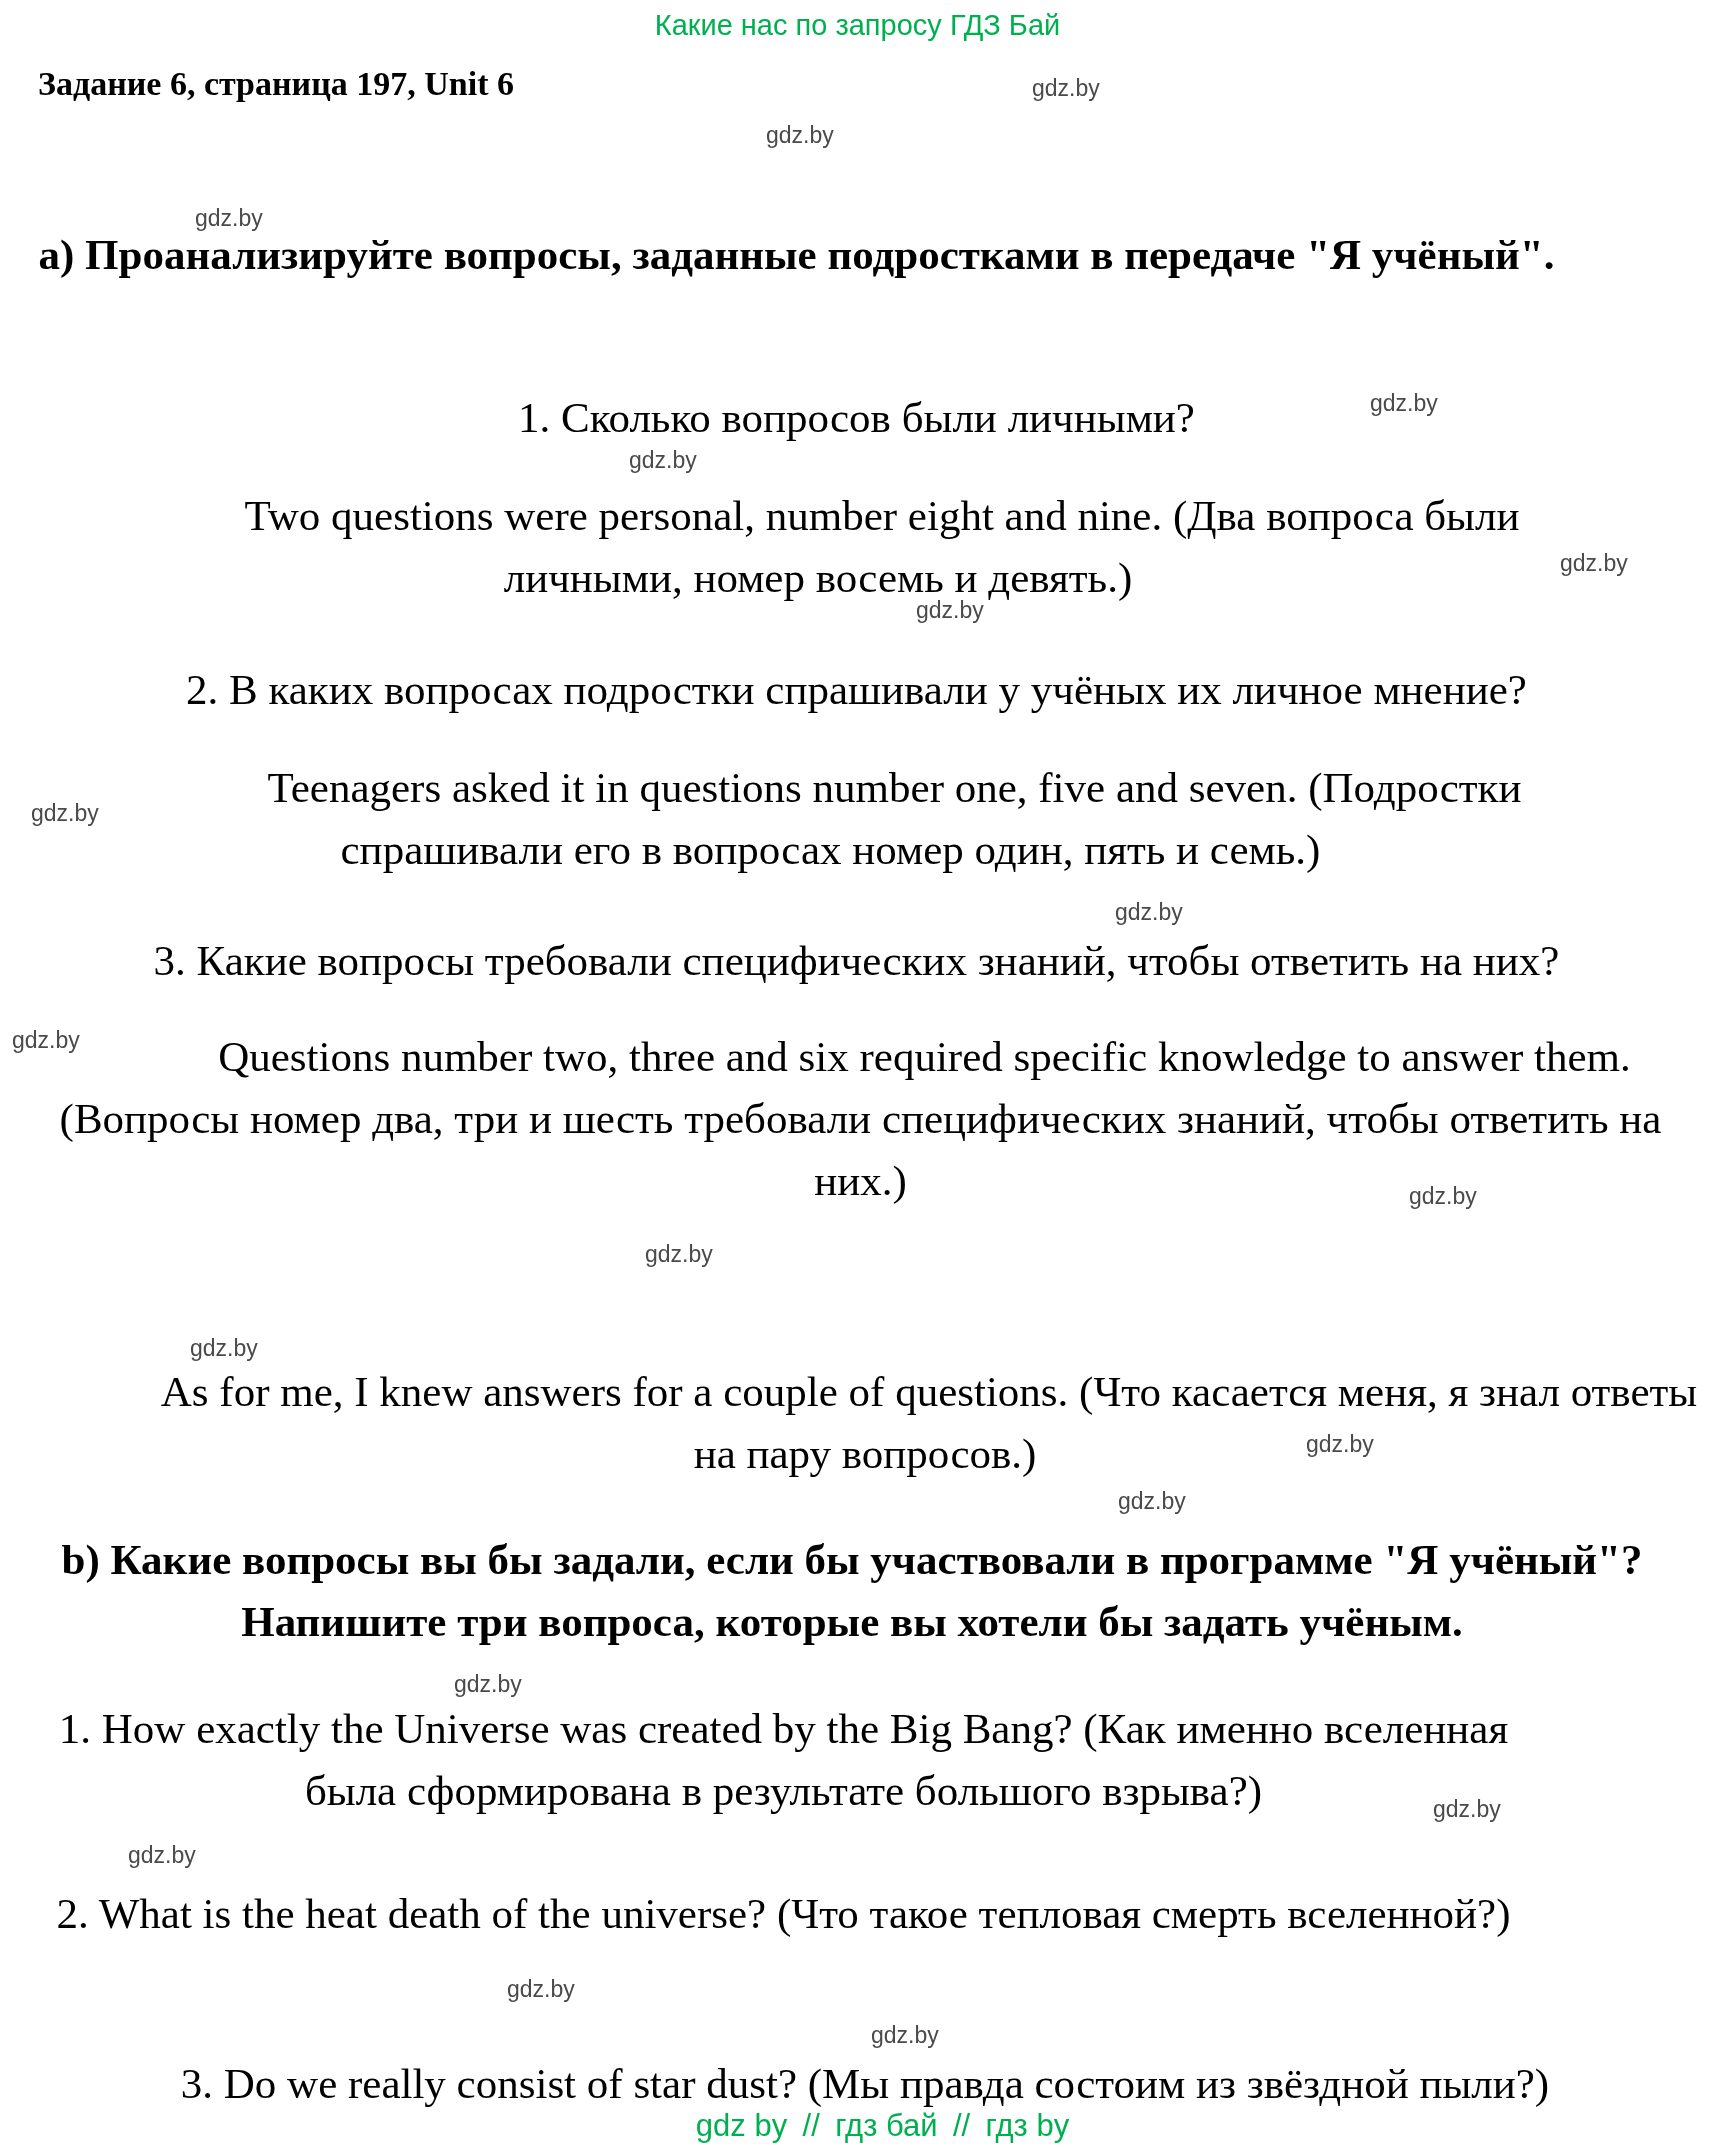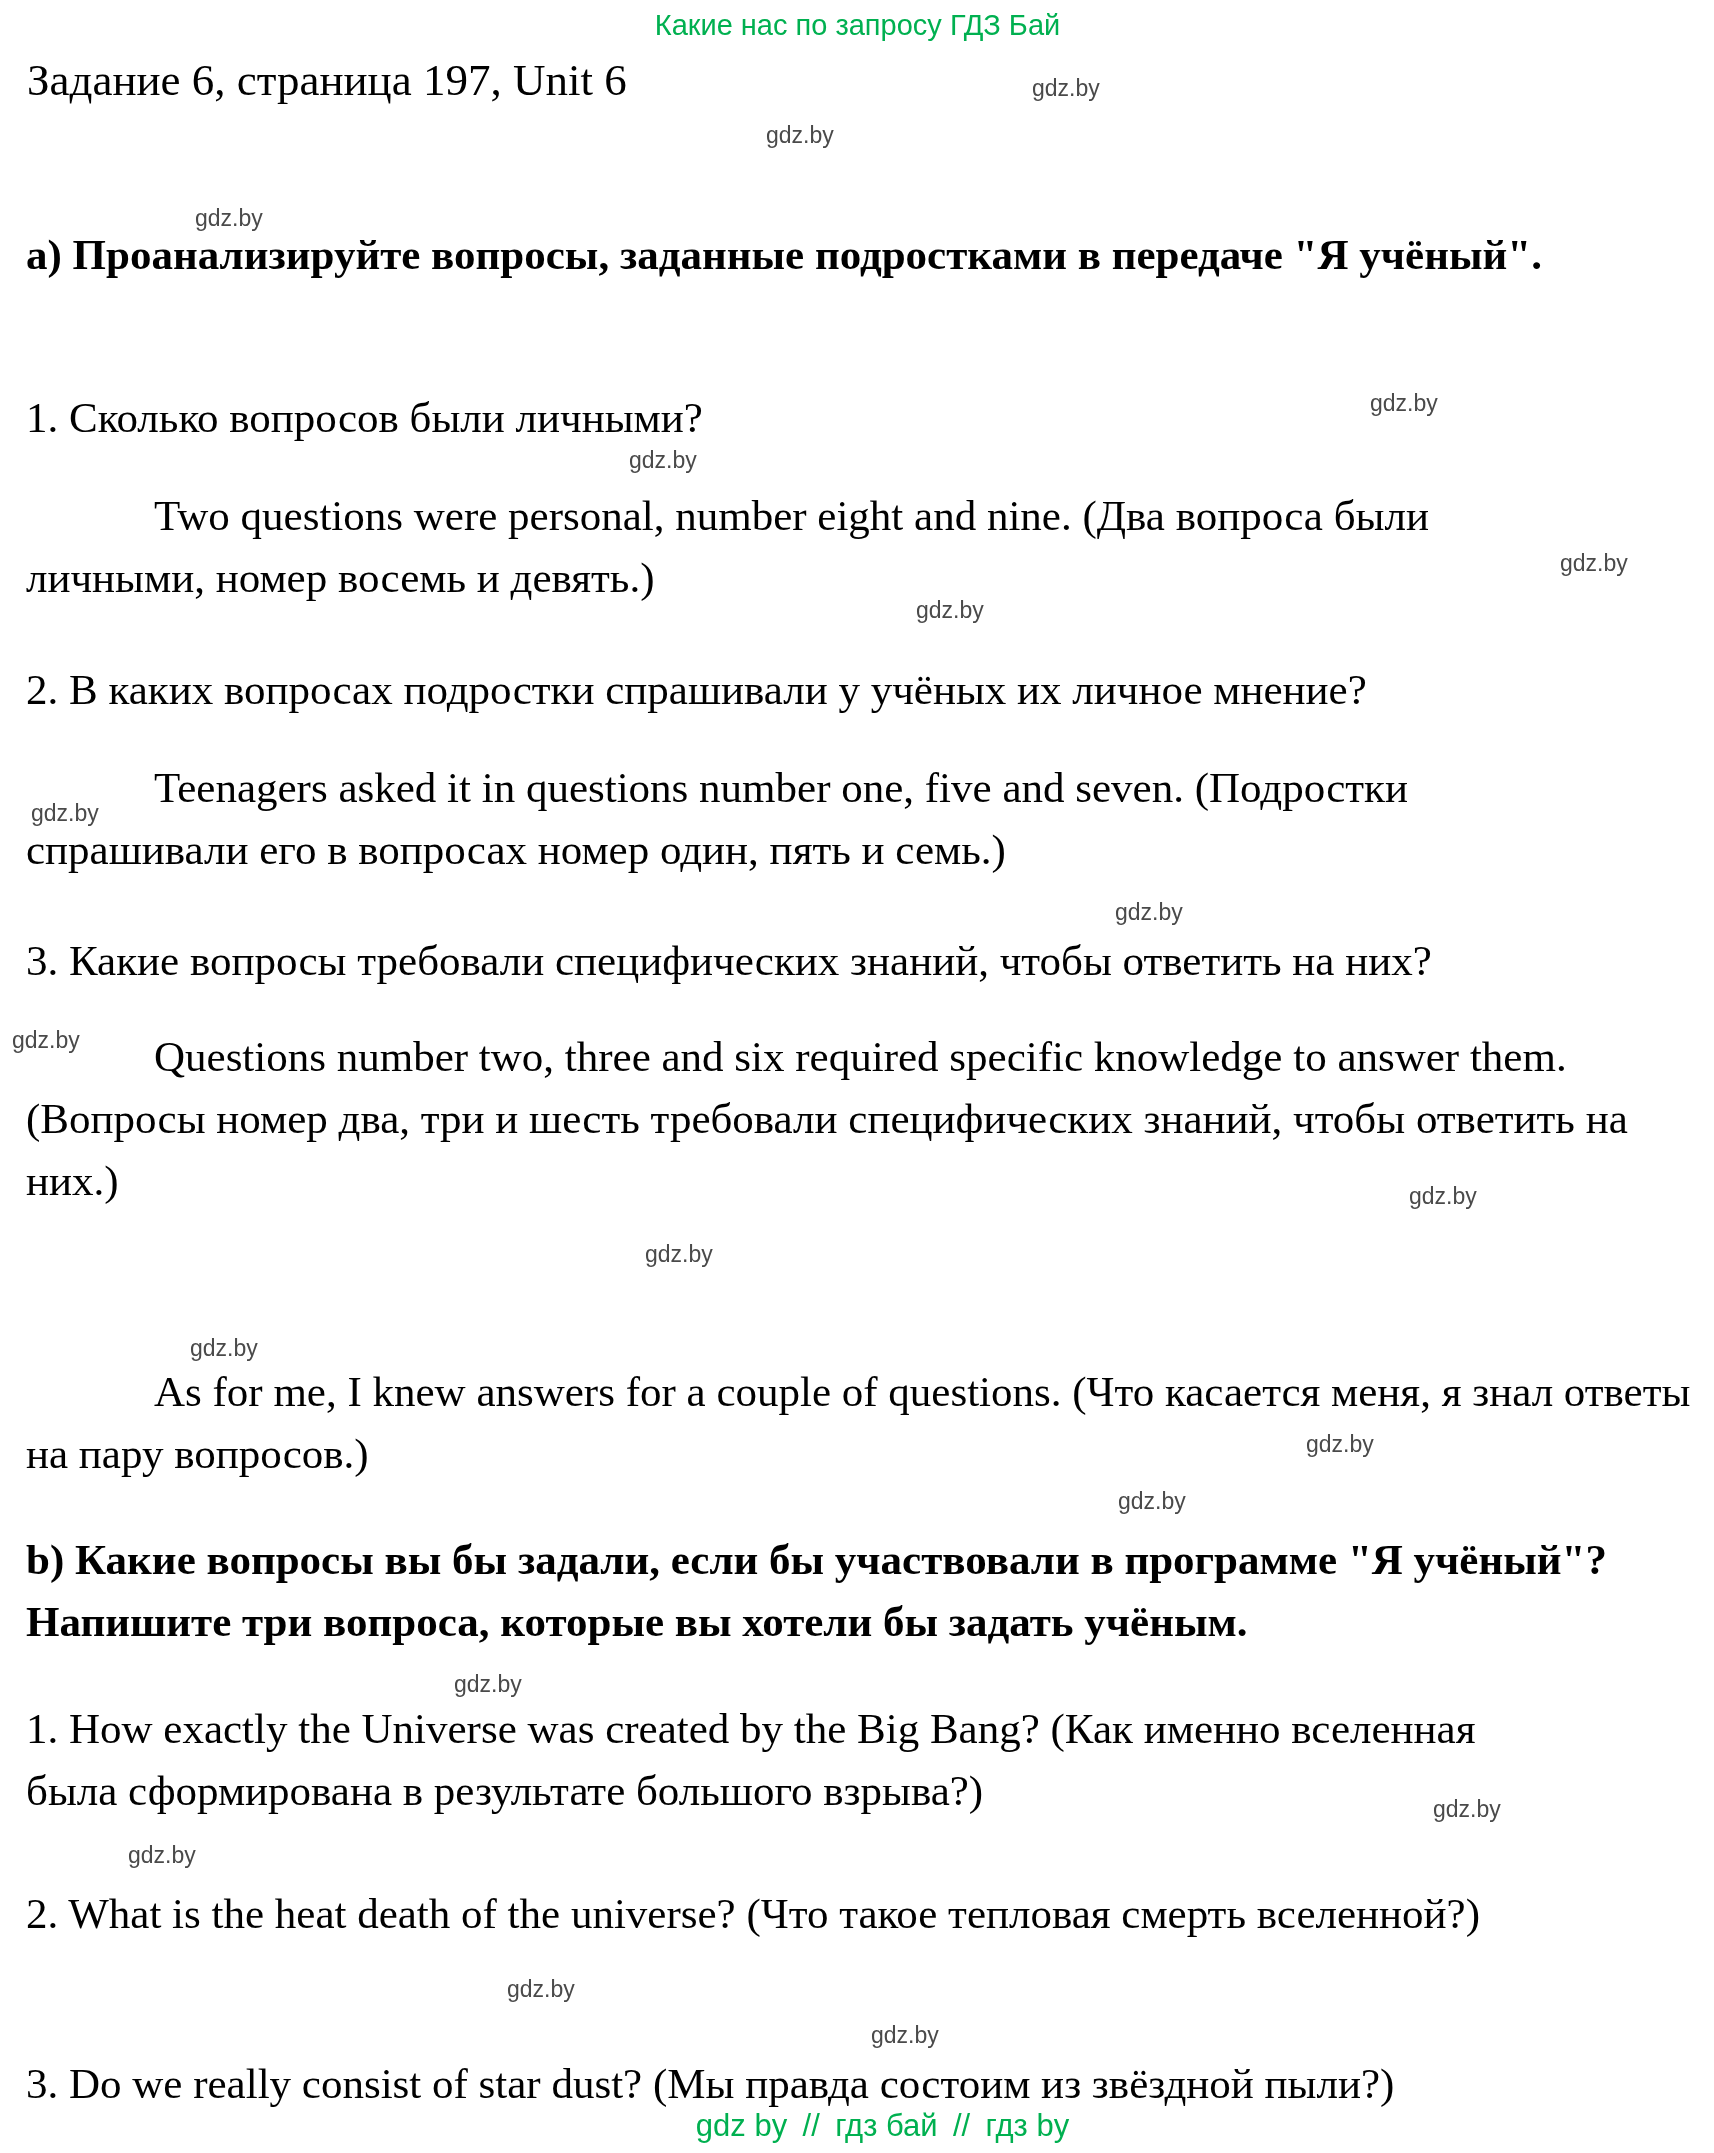--- a/index.html
+++ b/index.html
@@ -21,32 +21,33 @@
     position:absolute;
     top:8.6px; left:0; width:100%;
     text-align:center;
     font-family:"Liberation Sans", sans-serif;
     font-size:29px;
     color:var(--accent);
   }
   .title{
     position:absolute;
     left:26px; top:53px;
-    margin:1px;
-    font-size:45px;
-    font-weight:normal;
+    margin:12px;
+    font-size:34px;
+    font-weight:bold;
     color:var(--text);
   }
   .para{
     position:absolute;
     left:26px;
     margin:0;
     font-size:43px;
     line-height:62px;
     color:var(--text);
+    text-align:center;
   }
   .bold{font-weight:bold;}
   .answer{text-indent:128px;}
   .wm{
     position:absolute;
     font-family:"Liberation Sans", sans-serif;
     font-size:23px;
     color:var(--wm);
     white-space:nowrap;
   }

